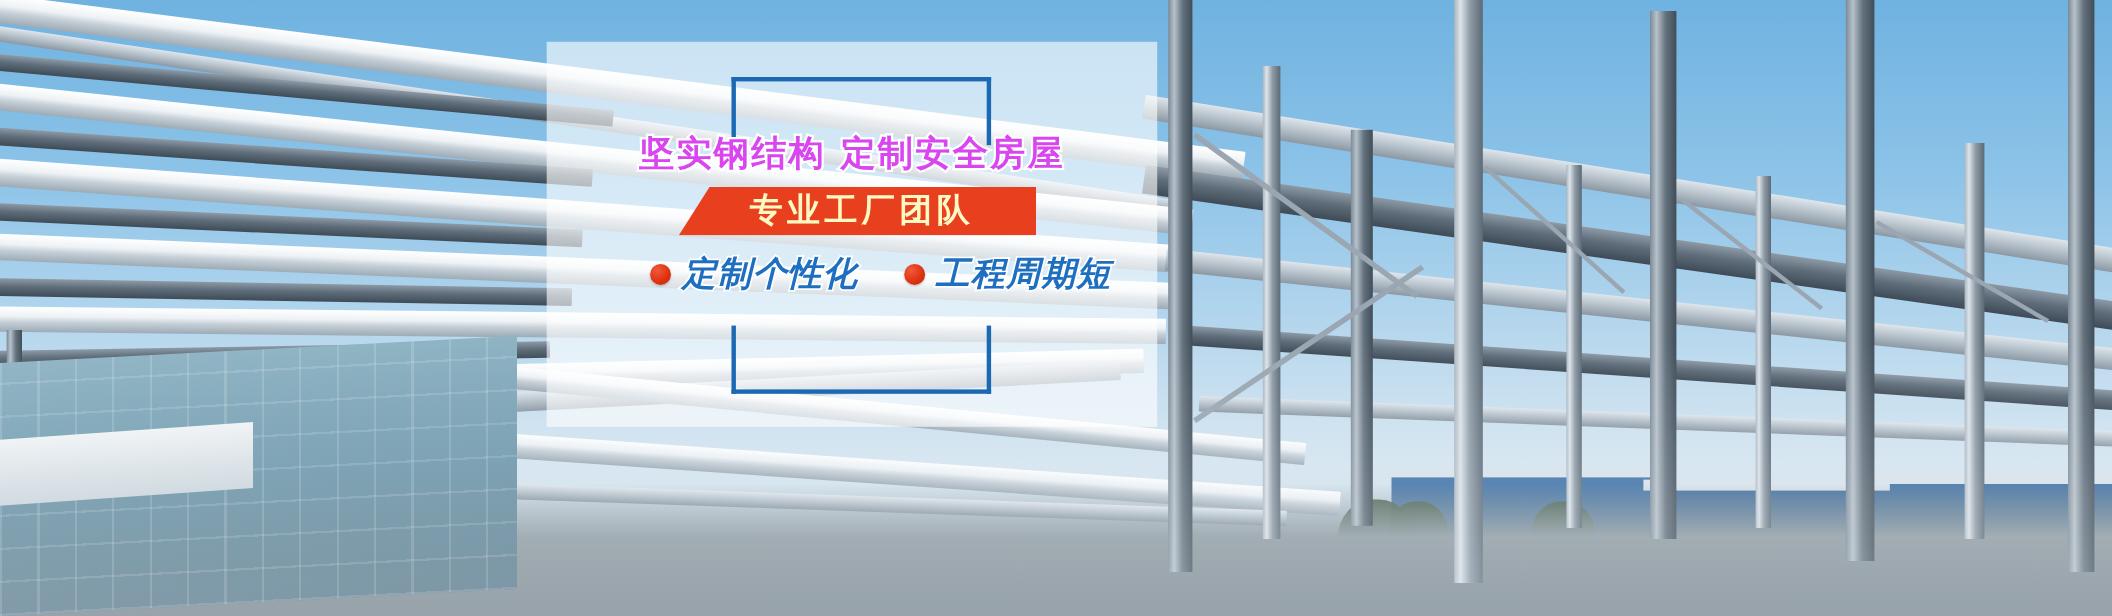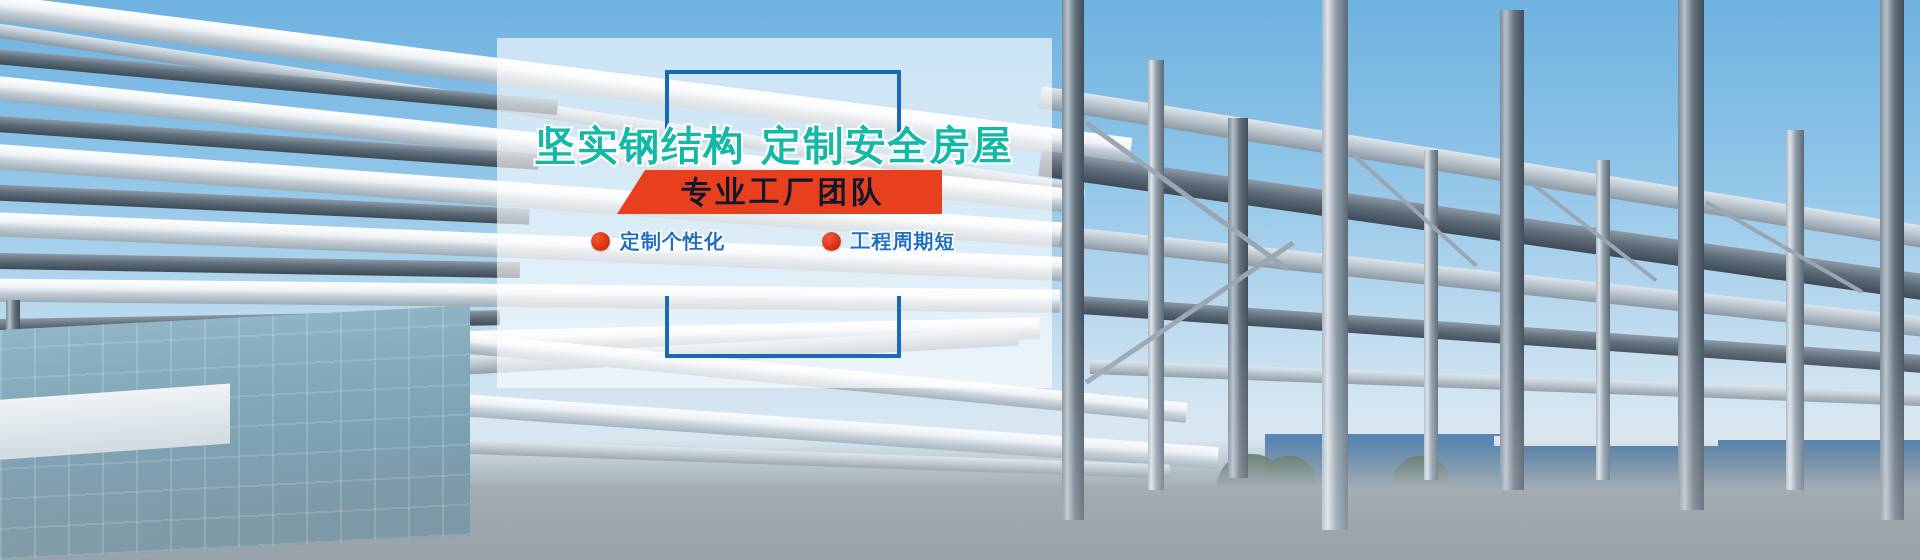--- a/index.html
+++ b/index.html
@@ -63,60 +63,61 @@
     background:rgba(255,255,255,0.62);
   }
   .frame{position:absolute;pointer-events:none;}
   .fr-line{position:absolute;background:#1b68b3;}
 
   
   .headline{
     position:absolute;left:497px;top:118px;width:555px;
     text-align:center;
     font-family:"DejaVu Sans","Liberation Sans",sans-serif;
-    font-size:40px;font-weight:700;letter-spacing:2px;
-    color:#14b8a6;
+    font-size:32px;font-weight:700;letter-spacing:2px;
+    color:#d946ef;
     -webkit-text-stroke:4px #ffffff;
     paint-order:stroke fill;
     text-shadow:0 0 1px #ffffff;
     white-space:nowrap;
   }
   .headline .hl-inner{position:relative;}
 
   
   .ribbon{
     position:absolute;left:617px;top:170px;width:325px;height:44px;
     background:#e8401f;
     clip-path:polygon(28px 0,100% 0,100% 100%,0 100%);
     display:flex;align-items:center;justify-content:center;
   }
   .ribbon-text{
     font-family:"DejaVu Sans","Liberation Sans",sans-serif;
-    font-size:30px;font-weight:700;color:#0f172a;letter-spacing:4px;
+    font-size:30px;font-weight:700;color:#fef9c3;letter-spacing:4px;
     white-space:nowrap;line-height:1;padding-left:8px;
   }
 
   
   .bullets{
     position:absolute;left:497px;top:228px;width:555px;
     display:grid;grid-template-columns:1fr 1fr;row-gap:14px;column-gap:0px;
     padding-left:94px;box-sizing:border-box;
   }
   .bullet{display:flex;align-items:center;gap:10px;}
   .dot{
     width:19px;height:19px;border-radius:50%;
     background:radial-gradient(circle at 34% 30%,#f05a3a 0%,#e03311 55%,#bd2409 100%);
     box-shadow:0 1px 2px rgba(0,0,0,.25);
     flex:0 0 auto;
   }
   .btext{
     font-family:"DejaVu Sans","Liberation Sans",sans-serif;
-    font-size:20px;font-weight:700;color:#1e6fc0;letter-spacing:1px;
+    font-size:31px;font-weight:700;color:#1e6fc0;letter-spacing:1px;
     -webkit-text-stroke:3px #ffffff;paint-order:stroke fill;
     white-space:nowrap;
+    font-style:italic;
   }
 </style>
 </head>
 <body>
 
 <div class="banner">
 
   <div class="photo">
     <div class="sky"></div>
 

